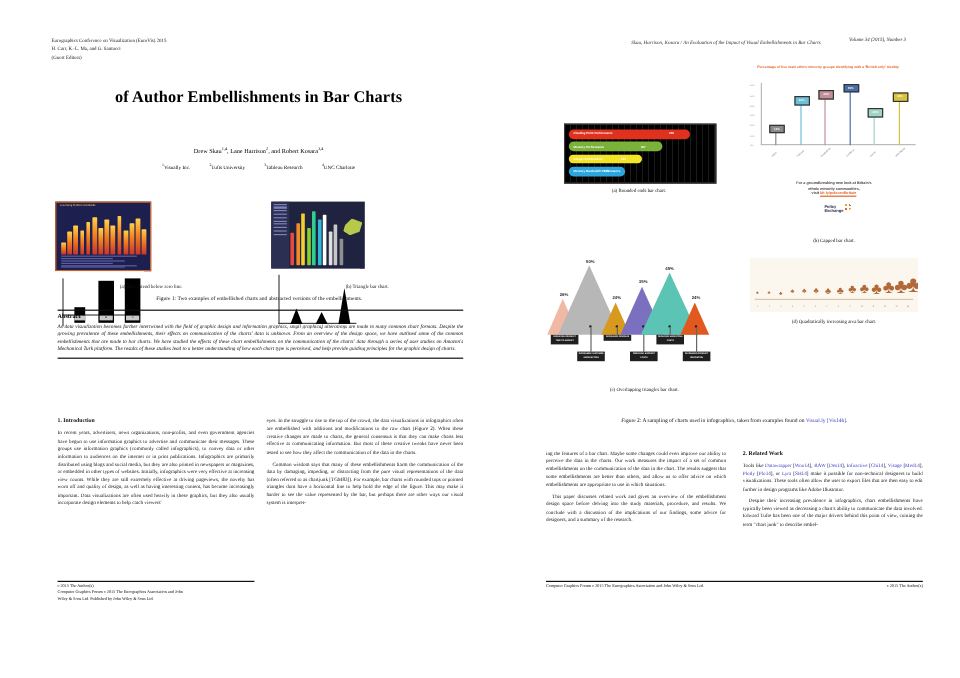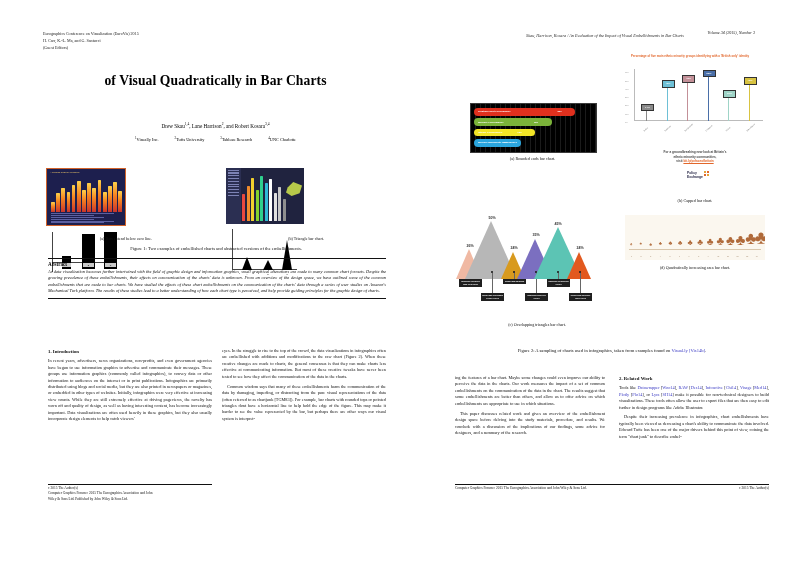--- a/index.html
+++ b/index.html
@@ -149,21 +149,21 @@
 <div class="page">
 
   <div class="runhead-left">
     <div>Eurographics Conference on Visualization (EuroVis) 2015</div>
     <div>H. Carr, K.-L. Ma, and G. Santucci</div>
     <div>(Guest Editors)</div>
   </div>
   <div class="runhead-right">Volume 34 (2015), Number 3</div>
 
   <div class="title">
-    <div>of Visual Quadratically in Bar Charts</div>
+    <div>of Author Embellishments in Bar Charts</div>
   </div>
 
   <div class="authors">
     <span>Drew Skau</span><sup>1,4</sup><span>, Lane Harrison</span><sup>2</sup><span>, and Robert Kosara</span><sup>3,4</sup>
   </div>
   <div class="affil" id="affils"><span><sup>1</sup>Visually Inc.</span><span><sup>2</sup>Tufts University</span><span><sup>3</sup>Tableau Research</span><span><sup>4</sup>UNC Charlotte</span></div>
 
   <div class="fig1">
     <div class="pane f1a">
 

